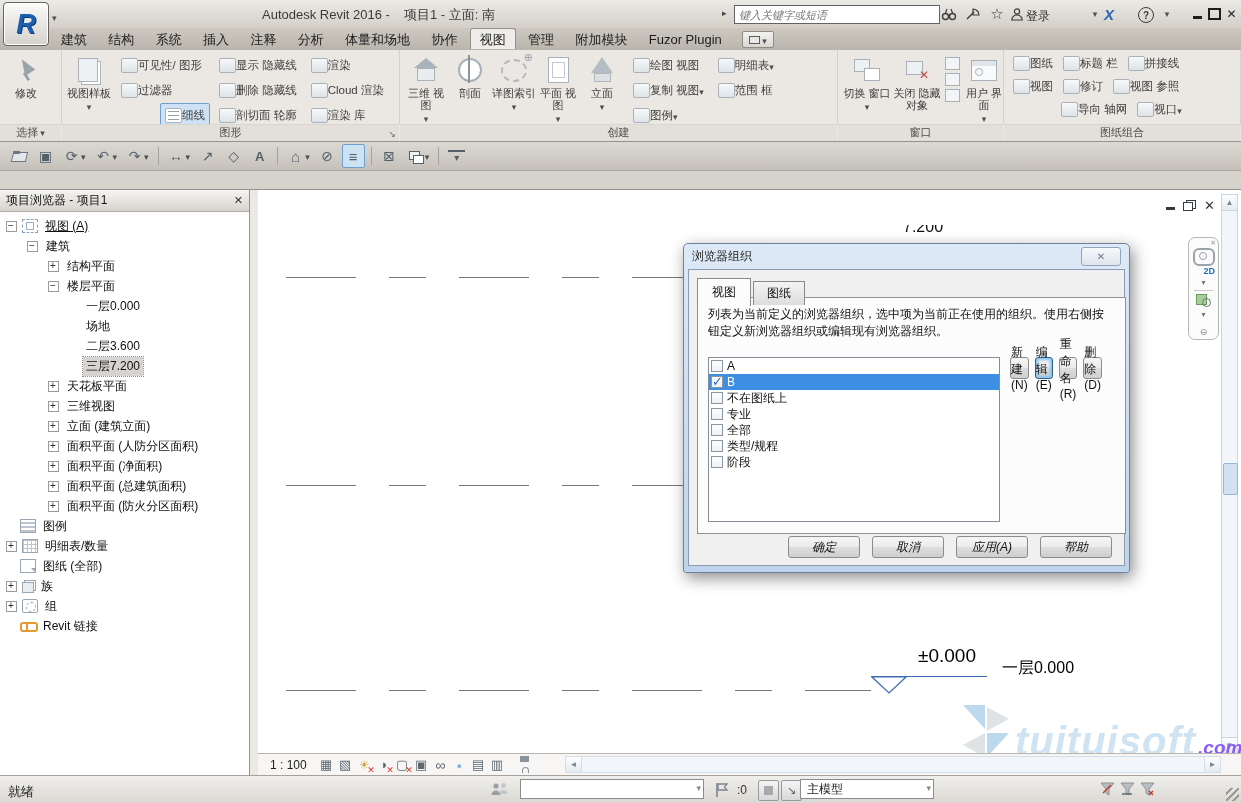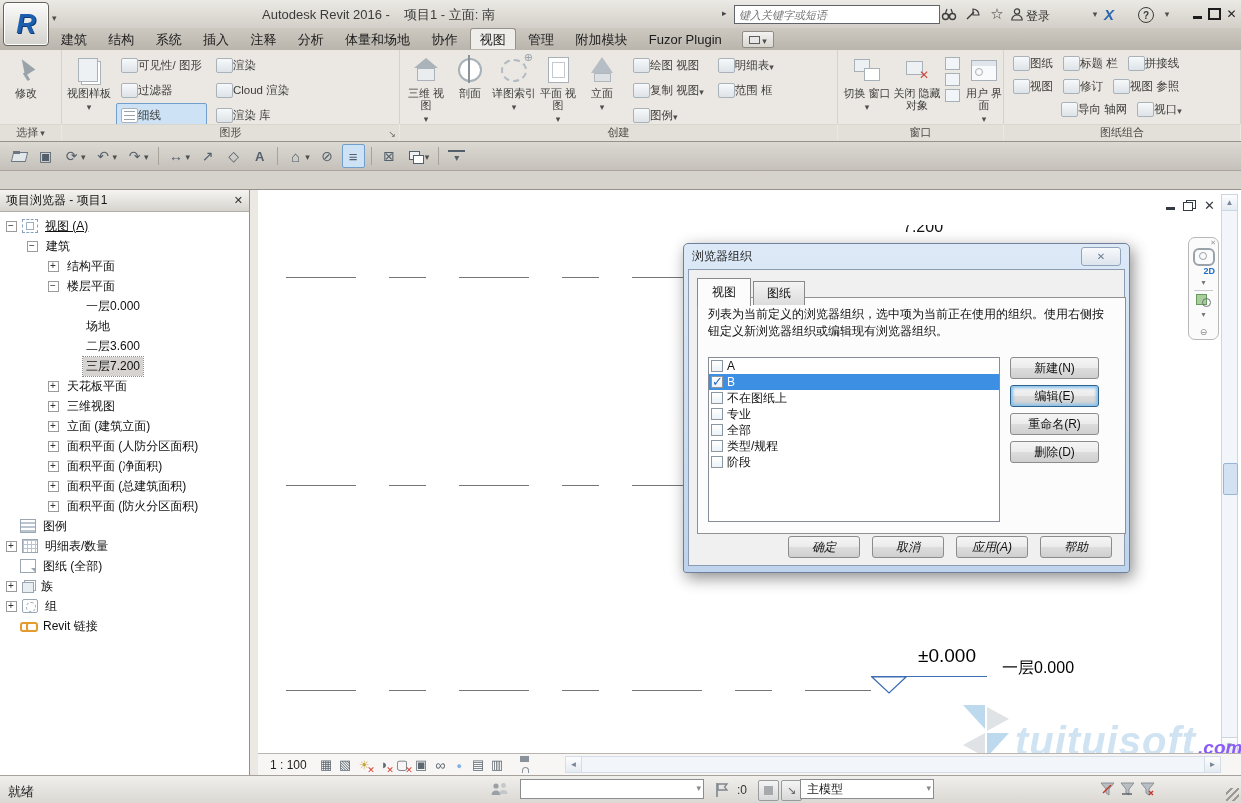--- a/index.html
+++ b/index.html
@@ -57,21 +57,21 @@
   .plabel{position:absolute;left:0;right:0;top:74px;height:16px;background:#e3e0da;
     border-top:1px solid #d9d5cf;text-align:center;font-size:11px;color:#4d4a46;line-height:15px;}
   .plabel .ic-dar{margin-left:2px;}
   .launcher{position:absolute;right:3px;top:2px;font-size:9px;color:#6b6b6b;}
   .launcher::before{content:"↘";}
   .bigbtn{width:44px;display:flex;flex-direction:column;align-items:center;padding-top:2px;flex:none;}
   .bicon{height:30px;display:flex;align-items:center;justify-content:center;}
   .blabel{font-size:11px;line-height:12px;text-align:center;color:#3e3d3b;margin-top:2px;}
   .scol{display:flex;flex-direction:column;justify-content:flex-start;margin-left:4px;}
   .smbtn{height:23px;display:flex;align-items:center;padding:0 4px;font-size:11.5px;color:#3e3d3b;white-space:nowrap;border:1px solid transparent;border-radius:2px;}
-  .smbtn.active{background:#cde3f5;border-color:#6f9fca;}
+  .smbtn.active{background:#cde3f5;border-color:#6f9fca;margin-left:44px;}
   .gi{width:15px;height:13px;border:1px solid #a9b1b9;border-radius:2px;flex:none;position:relative;
     background:linear-gradient(#f7f9fa,#dde3e8);}
   .p-select{width:62px;}
   .p-graphics{width:338px;}
   .p-create{width:438px;}
   .p-window{width:166px;}
   .p-sheet{flex:1;flex-direction:column;padding-top:2px;}
   .bigrow{display:flex;}
   .srow{display:flex;height:23px;align-items:center;}
   .srow3{margin-left:48px;}
@@ -288,21 +288,21 @@
   .dtab{padding:3px 13px;font-size:12px;background:linear-gradient(#f4f4f4,#dcdcdc);
     border:1px solid #898989;border-bottom:none;margin-right:2px;color:#111;}
   .dtab.active{background:#fcfcfc;padding:5px 14px;position:relative;top:1px;}
   .dpage{position:absolute;left:8px;top:27px;width:429px;height:237px;background:#fcfcfc;border:1px solid #919191;box-sizing:border-box;}
   .ddesc{padding:8px 12px 0 10px;font-size:12px;line-height:1.4;color:#111;}
   .dlist{position:absolute;left:10px;top:59px;width:292px;height:165px;background:#fff;border:1px solid #868d98;box-sizing:border-box;overflow:hidden;}
   .drow{height:16px;display:flex;align-items:center;padding-left:2px;font-size:12px;color:#111;}
   .drow .cb{width:12px;height:12px;border:1px solid #8a96a3;background:linear-gradient(#fff,#edf2f7);margin-right:4px;flex:none;position:relative;box-sizing:border-box;}
   .drow.checked .cb::before{content:"✓";position:absolute;left:0;top:-3px;color:#2b66c4;font-size:13px;font-weight:bold;}
   .drow.selected{background:#3d8fe4;color:#fff;}
-  .sbtns{position:absolute;right:26px;top:59px;width:89px;display:flex;flex-direction:column;gap:6px;}
+  .sbtns{position:absolute;right:26px;top:59px;width:89px;display:flex;flex-direction:row;gap:6px;}
   .wbtn{height:22px;background:linear-gradient(#f5f5f5 0%,#ebebeb 50%,#dddddd 51%,#cfcfcf 100%);
     border:1px solid #8c8c8c;border-radius:3px;font-size:12px;color:#111;
     display:flex;align-items:center;justify-content:center;box-sizing:border-box;}
   .wbtn.focused{border-color:#2c628b;box-shadow:inset 0 0 3px 2px #88c2ec;}
   .bbtns{position:absolute;right:12px;bottom:7px;display:flex;gap:12px;font-style:italic;}
   .bbtns .wbtn{width:72px;}
 </style>
 </head>
 <body>
 
@@ -414,20 +414,37 @@
           <div class="smbtn">
             <span class="gi ic-filter"></span>
             <span>过滤器</span>
 
           </div>
 
           <div class="smbtn active">
             <span class="gi ic-thin-lines"></span>
             <span>细线</span>
 
+          </div>
+        </div>
+      <div class="scol">
+
+          <div class="smbtn">
+            <span class="gi ic-show-hidden"></span>
+            <span>显示 隐藏线</span>
+          </div>
+
+          <div class="smbtn">
+            <span class="gi ic-remove-hidden"></span>
+            <span>删除 隐藏线</span>
+          </div>
+
+          <div class="smbtn">
+            <span class="gi ic-cut-profile"></span>
+            <span>剖切面 轮廓</span>
           </div>
         </div>
       <div class="scol">
 
           <div class="smbtn">
             <span class="gi ic-render"></span>
             <span>渲染</span>
           </div>
 
           <div class="smbtn">

